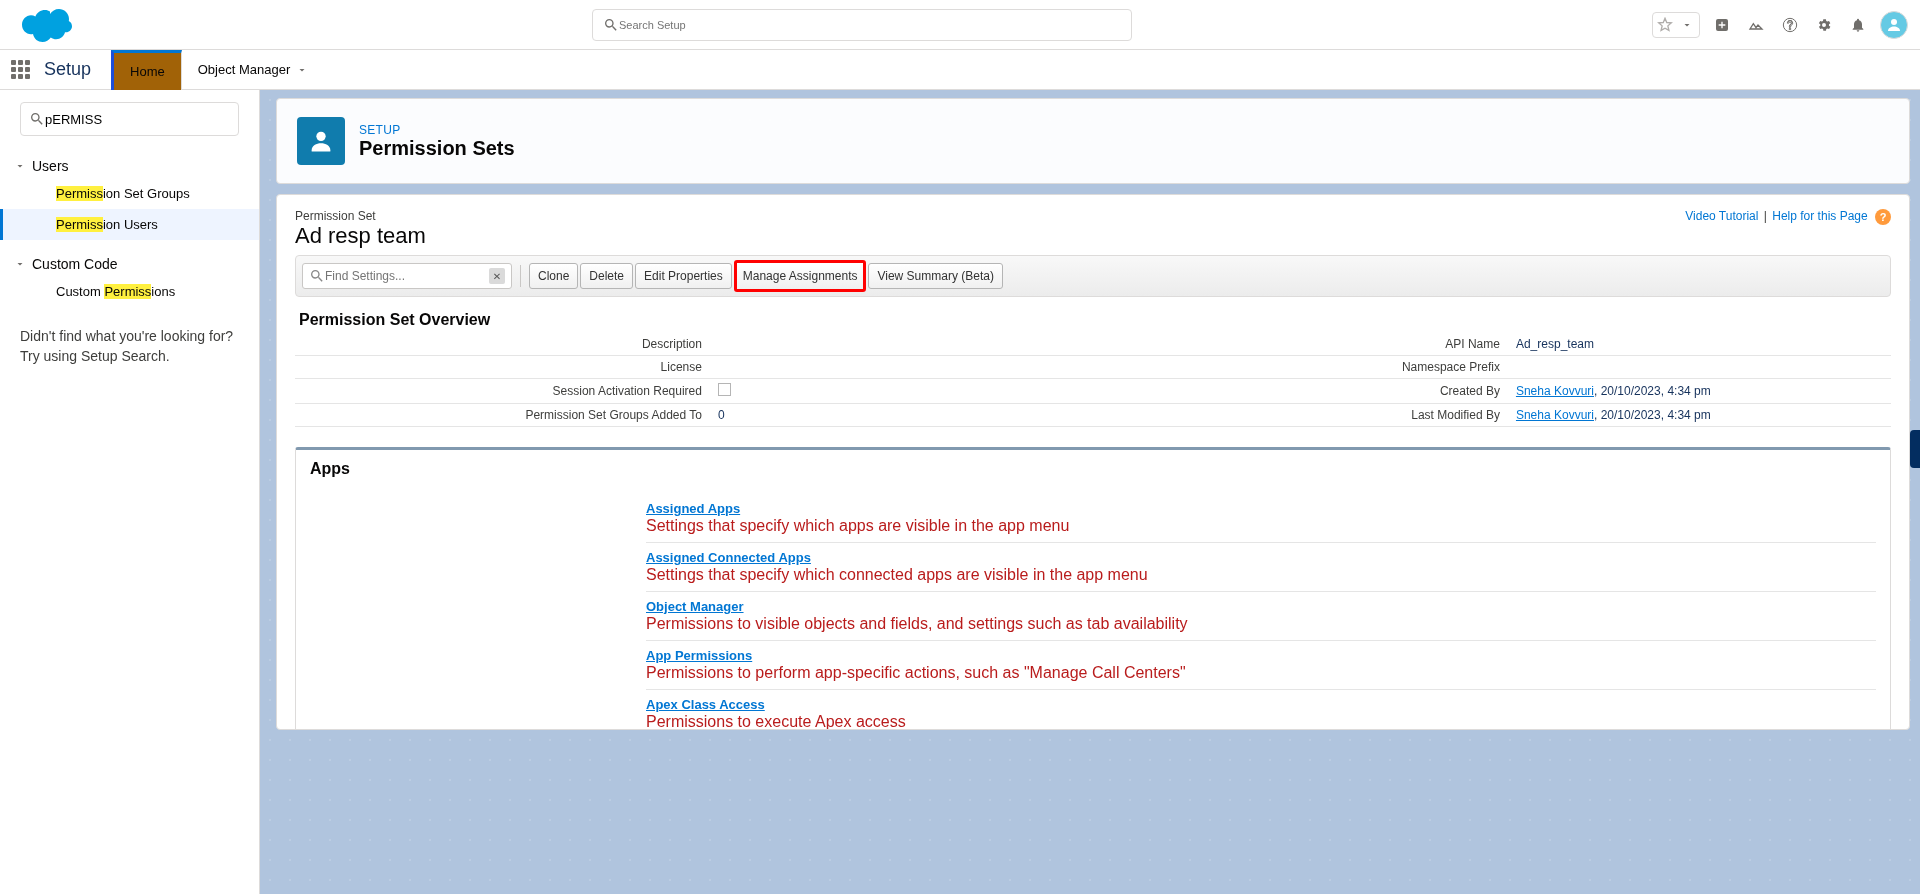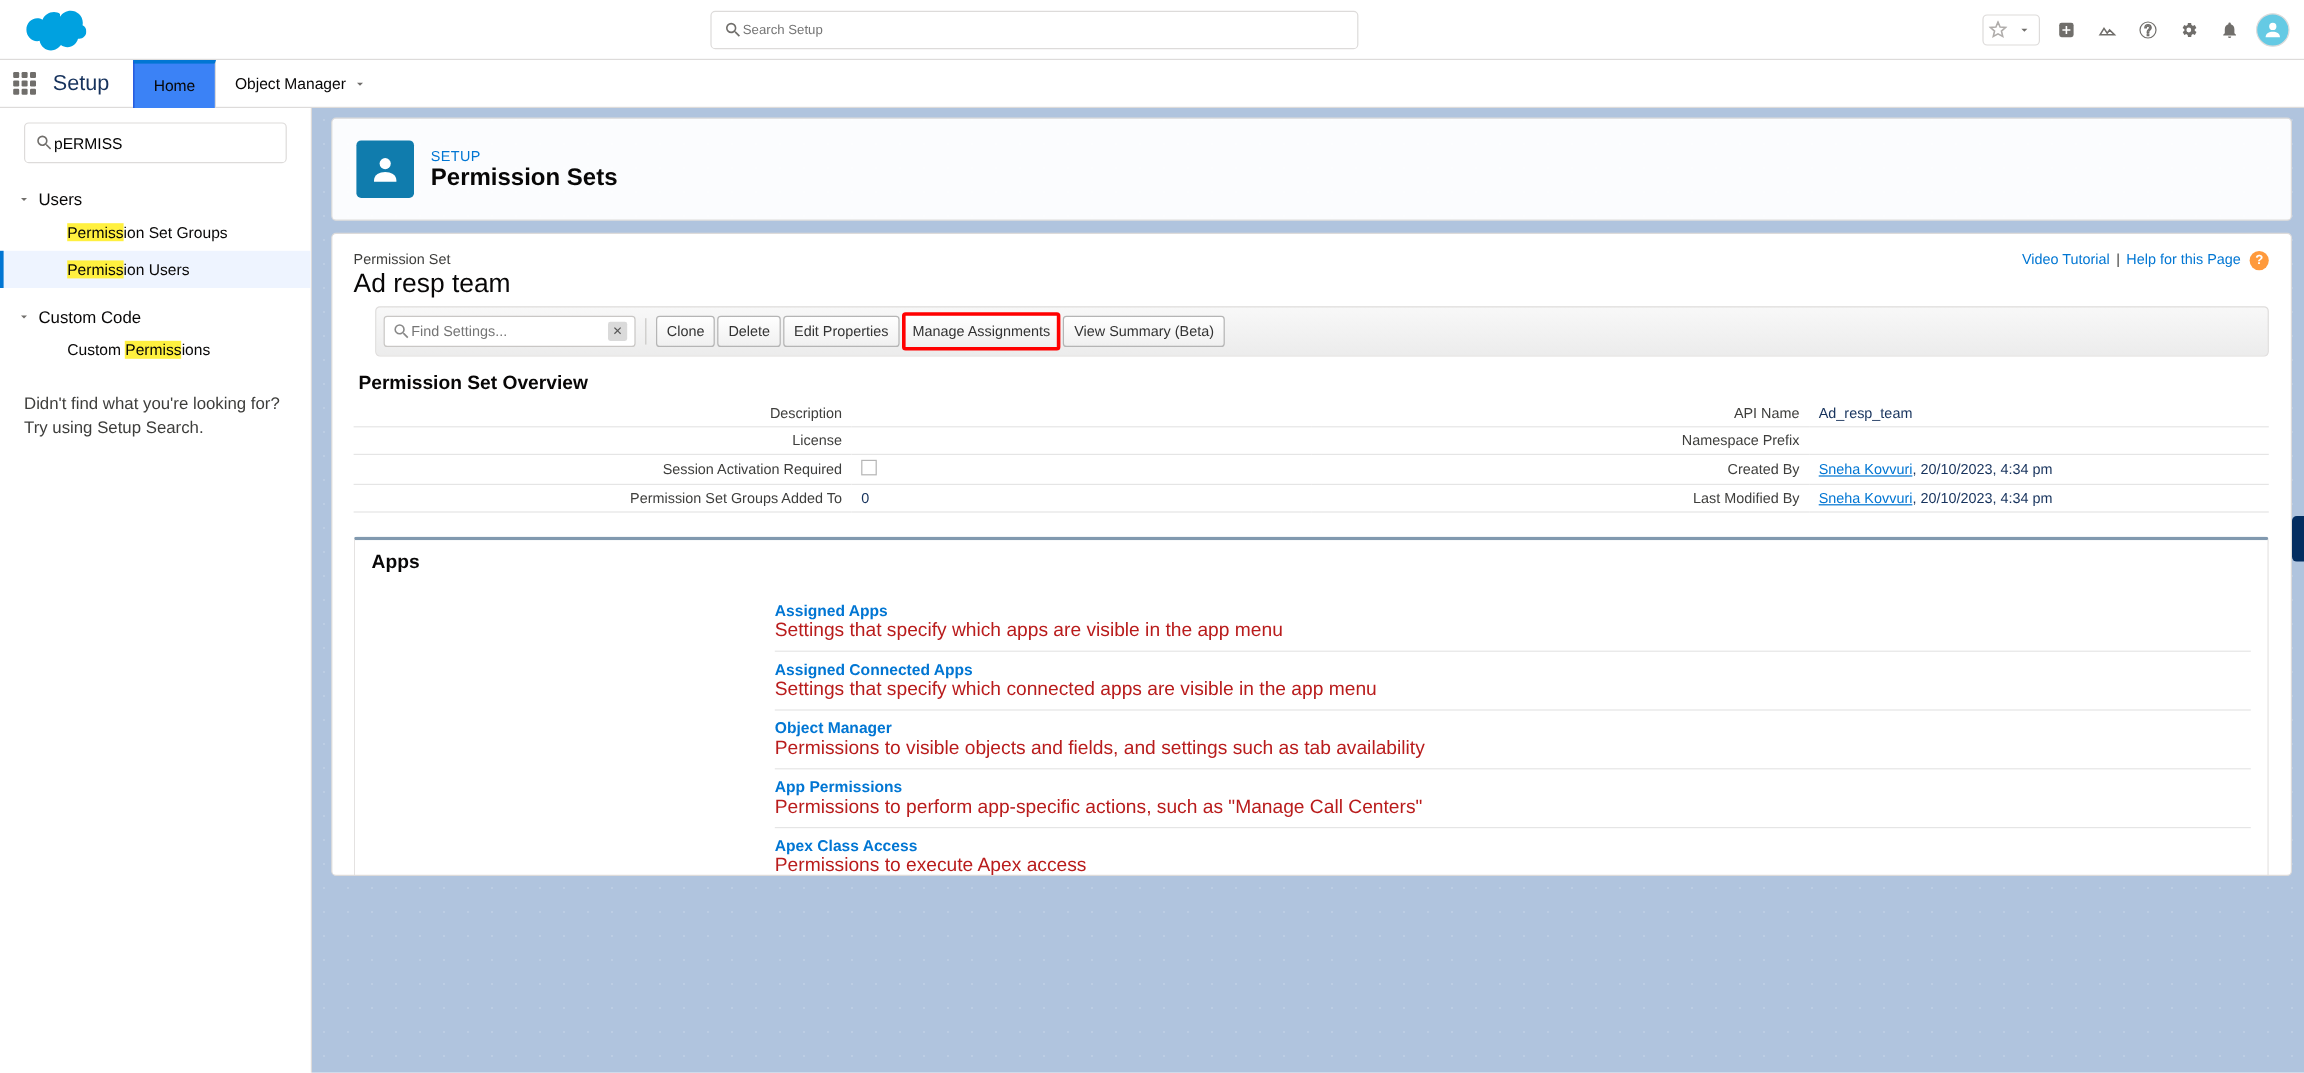--- a/index.html
+++ b/index.html
@@ -19,21 +19,21 @@
 .avatar { width:28px; height:28px; border-radius:50%; background:#65cae4; display:flex; align-items:center; justify-content:center; border:1px solid #dddbda; cursor:pointer; }
 .avatar svg { width:18px; height:18px; }
 
 
 .sub-header { height: 40px; display:flex; align-items:center; border-bottom: 1px solid #dddbda; }
 .app-launcher { width:40px; height:40px; display:flex; align-items:center; justify-content:center; cursor:pointer; }
 .app-launcher-dots { display:grid; grid-template-columns:repeat(3,5px); grid-template-rows:repeat(3,5px); gap:2px; }
 .app-launcher-dots span { width:5px; height:5px; background:#706e6b; border-radius:1px; }
 .app-name { font-size:18px; font-weight:400; padding:0 20px 0 4px; }
 .tab { height:40px; display:flex; align-items:center; padding:0 16px; font-size:13px; cursor:pointer; color:#080707; }
-.tab.active { background:#3b82f6; border-top:3px solid #0176d3; border-left:1px solid #1d4ed8; border-right:1px solid #dddbda; }
+.tab.active { background:#a16207; border-top:3px solid #0176d3; border-left:3px solid #1d4ed8; border-right:1px solid #dddbda; }
 .tab .chev { margin-left:6px; }
 
 
 .main { display:flex; height:calc(100vh - 90px); }
 .sidebar { width:260px; border-right:1px solid #dddbda; padding:12px 0; overflow-y:auto; }
 .side-search { margin:0 20px 12px 20px; }
 .side-search-box { height:34px; border:1px solid #dddbda; border-radius:4px; display:flex; align-items:center; padding:0 8px; }
 .side-search-box input { border:none; outline:none; flex:1; font-size:13px; }
 .tree-section { padding:6px 0; }
 .tree-header { display:flex; align-items:center; padding:4px 14px; cursor:pointer; font-size:14px; color:#080707; }
@@ -54,21 +54,21 @@
 .detail-card { background:#fff; border:1px solid #dddbda; border-radius:4px; padding:14px 0 0 0; position:relative; }
 .card-scroll { overflow-y:scroll; max-height:520px; padding:0 18px; }
 .breadcrumb-row { display:flex; justify-content:space-between; align-items:flex-start; margin-bottom:2px; }
 .breadcrumb-row .left .bc { font-size:12px; color:#3e3e3c; }
 .breadcrumb-row .left h2 { font-size:22px; font-weight:400; color:#080707; }
 .help-links { font-size:12px; }
 .help-links a { color:#0176d3; text-decoration:none; cursor:pointer; }
 .help-links .sep { color:#3e3e3c; margin:0 2px; }
 .help-icon { display:inline-flex; width:16px; height:16px; background:#ff9a3c; color:#fff; border-radius:50%; align-items:center; justify-content:center; font-size:11px; font-weight:bold; margin-left:4px; vertical-align:middle; }
 
-.toolbar { background:linear-gradient(#f8f8f8,#ececec); border:1px solid #dddbda; border-radius:4px; padding:4px 6px; display:flex; align-items:center; gap:2px; margin:6px 0 14px 18px; }
+.toolbar { background:linear-gradient(#f8f8f8,#ececec); border:1px solid #dddbda; border-radius:4px; padding:4px 6px; display:flex; align-items:center; gap:2px; margin:6px 0 14px 0; }
 .toolbar .find { width:210px; height:26px; border:1px solid #c9c7c5; border-radius:3px; display:flex; align-items:center; padding:0 6px; background:#fff; }
 .toolbar .find input { border:none; outline:none; flex:1; font-size:12px; }
 .toolbar .find .clear { width:16px; height:16px; background:#dadada; border-radius:2px; display:flex; align-items:center; justify-content:center; font-size:10px; color:#555; cursor:pointer; }
 .toolbar .divider { width:1px; height:22px; background:#c9c7c5; margin:0 6px; }
 .tbtn { height:26px; padding:0 8px; border:1px solid #b5b5b5; border-radius:3px; background:linear-gradient(#fff,#f0f0f0); font-size:12px; cursor:pointer; color:#333; }
 .tbtn.highlight { border:3px solid #ff0000; padding:2px 6px; height:32px;text-align:center; }
 
 .section-title { font-size:16px; font-weight:700; color:#080707; margin:6px 0 4px 0; padding:0 4px; }
 .overview-table { width:100%; border-collapse:collapse; margin-bottom:20px; }
 .overview-table tr { border-bottom:1px solid #e5e5e5; }
@@ -76,21 +76,21 @@
 .overview-table .lbl { text-align:right; color:#3e3e3c; width:26%; }
 .overview-table .val { text-align:left; width:24%; }
 .overview-table a { color:#0176d3; text-decoration:underline; cursor:pointer; }
 .chk { width:13px; height:13px; border:1px solid #b5b5b5; display:inline-block; background:#fff; }
 
 .apps-box { border:1px solid #dddbda; border-top:3px solid #8199af; border-radius:3px; }
 .apps-head { padding:10px 14px; font-size:16px; font-weight:700; color:#080707; }
 .apps-list { padding:6px 0 10px 0; }
 .app-link-row { border-bottom:1px solid #e5e5e5; padding:7px 0; margin:0 14px 0 350px; }
 .app-link-row:last-child { border-bottom:none; }
-.app-link-row a { color:#0176d3; font-weight:700; font-size:13px; cursor:pointer; }
+.app-link-row a { color:#0176d3; font-weight:700; text-decoration:underline; font-size:13px; cursor:pointer; }
 .app-link-row .desc { font-size:16px; color:#b91c1c; margin-top:1px; }
 
 .chev-svg { width:12px; height:12px; }
 .icon-svg { width:16px; height:16px; }
 
 
 .sticky-tab { position:fixed; right:0; top:430px; width:10px; height:38px; background:#032d60; border-radius:4px 0 0 4px; cursor:pointer; }
 </style>
 </head>
 <body>

